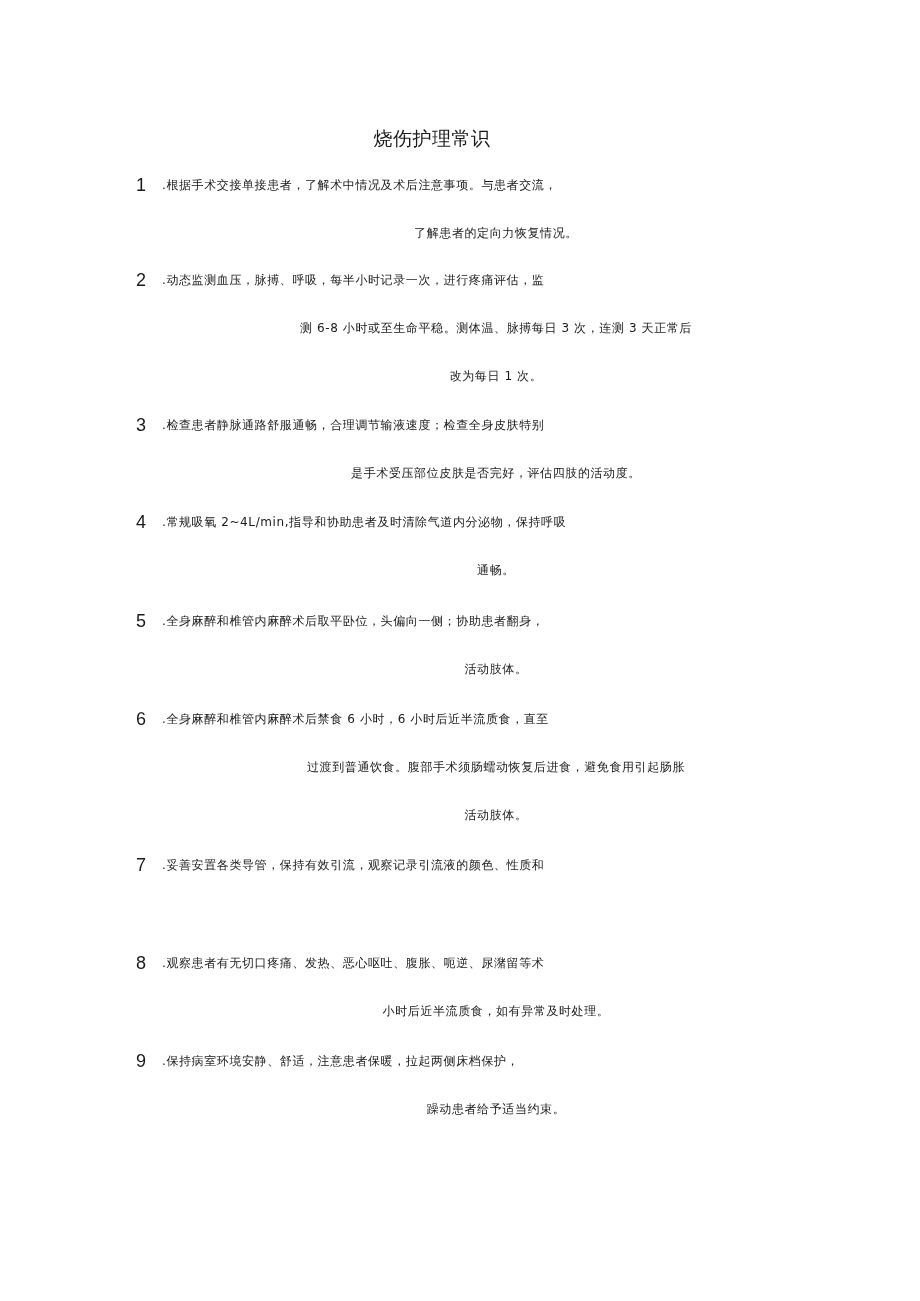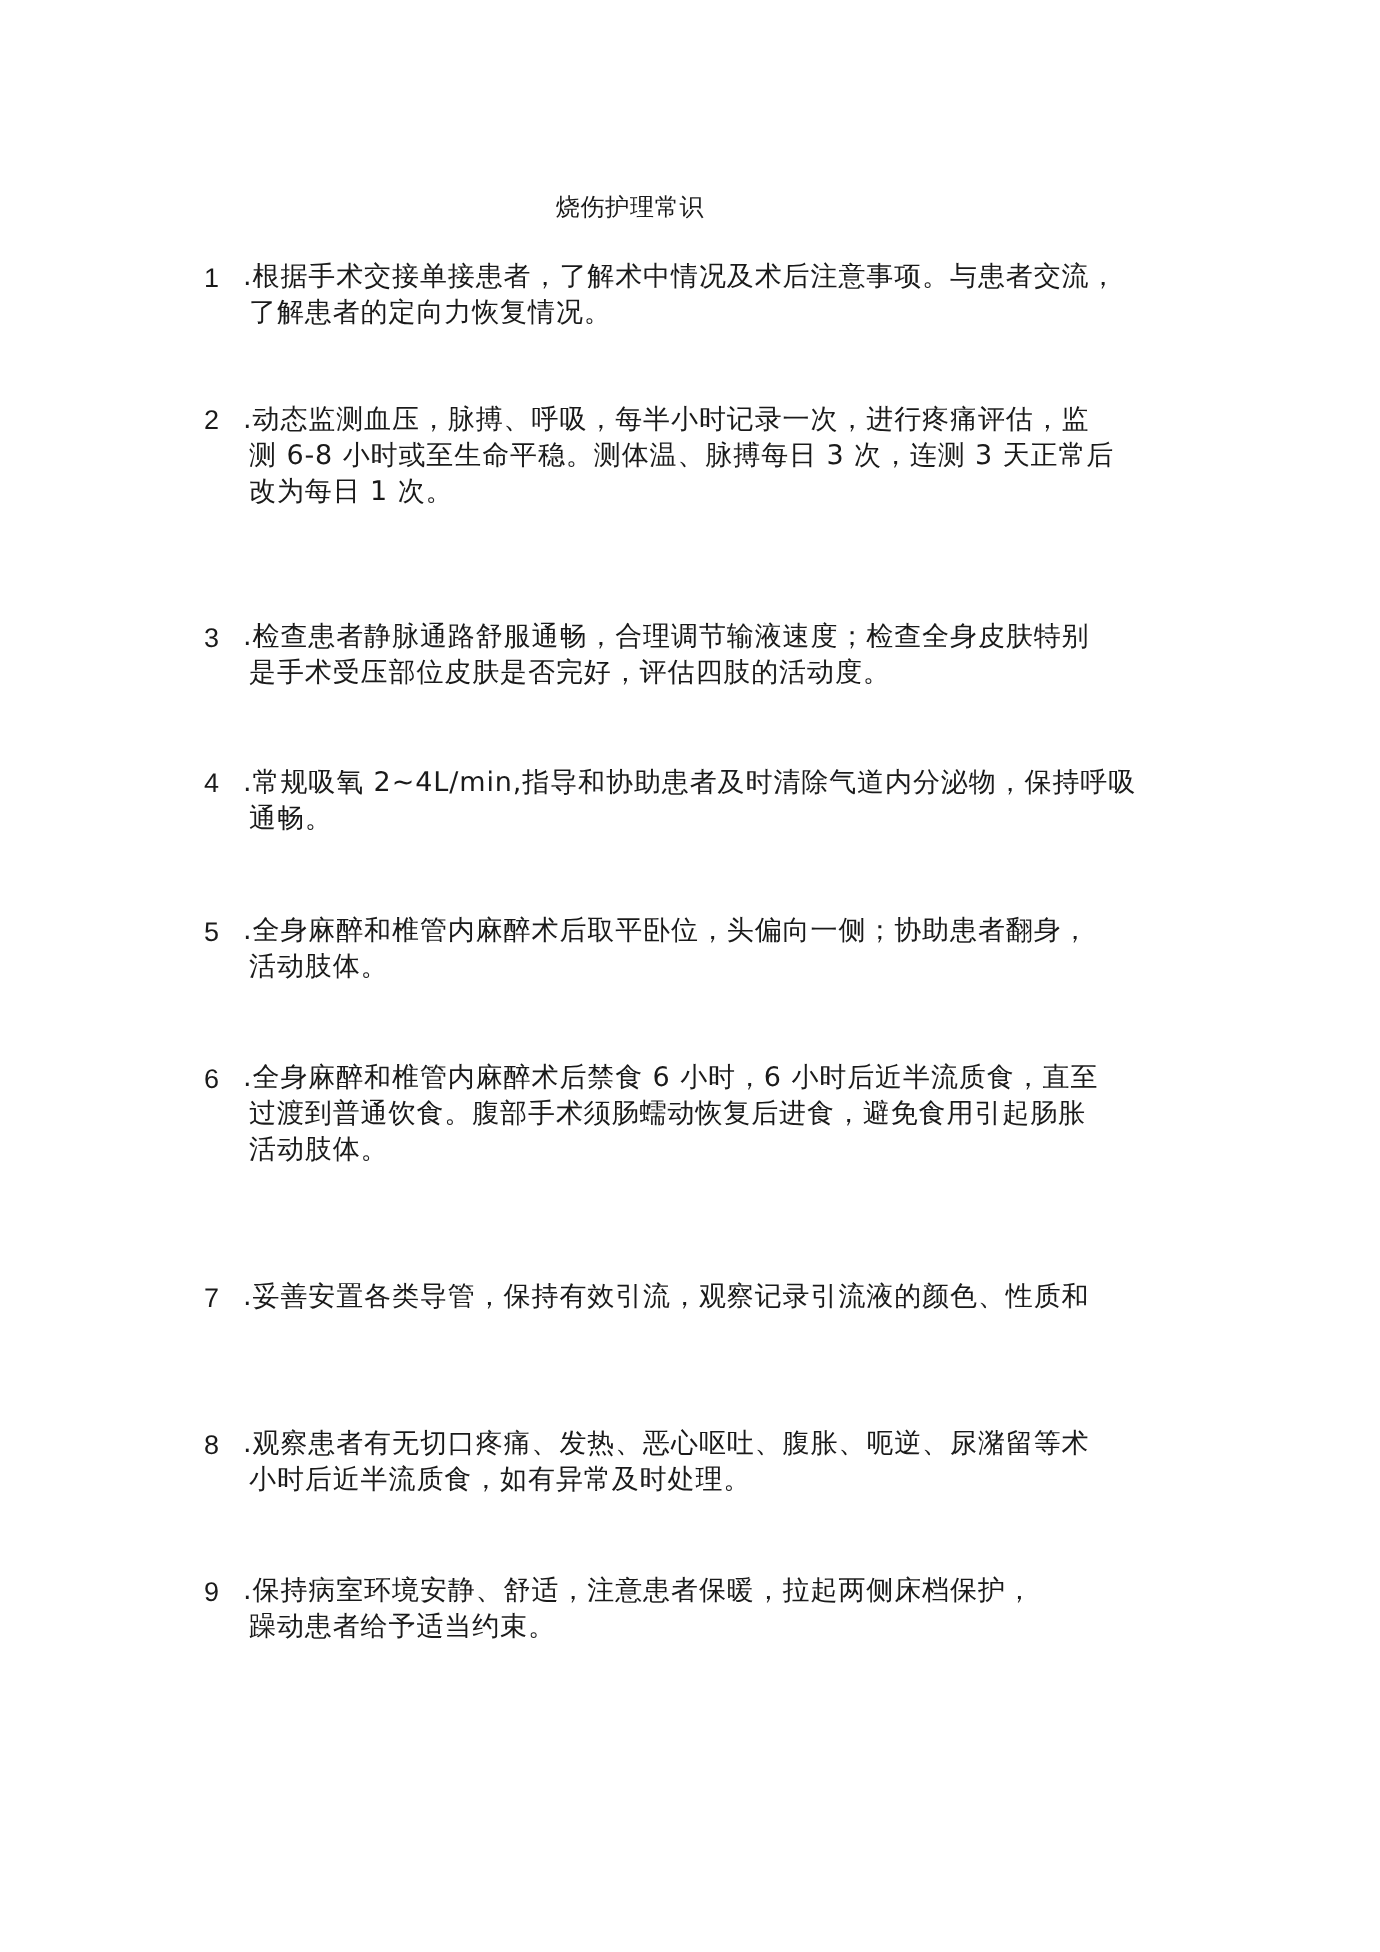--- a/index.html
+++ b/index.html
@@ -17,24 +17,24 @@
     }
     .page {
       position: absolute;
       left: 0; top: 0;
       width: 920px; height: 1301px;
       background: #ffffff;
     }
     .title {
       position: absolute;
       top: 126px;
-      left: 0;
+      left: 12px;
       width: 840px;
       text-align: center;
-      font-size: 16px;
+      font-size: 19px;
       letter-spacing: 0.5px;
       line-height: 24px;
     }
     .item {
       position: absolute;
       left: 136px;
       width: 660px;
     }
     .item .num {
       position: absolute;
@@ -42,27 +42,29 @@
       top: 0;
       width: 26px;
       font-family: "Liberation Sans", sans-serif;
       font-size: 18px;
       line-height: 24px;
     }
     .item .line {
       display: block;
       position: relative;
       left: 26px;
-      font-size: 18px;
+      font-size: 12px;
       line-height: 24px;
       height: 24px;
       white-space: nowrap;
       letter-spacing: 0.6px;
     }
     .item .line + .line {
+      margin-top: 24px;
+      text-align: center;
     }
     .item .line.cont {
       left: 30px;
     }
   </style>
 </head>
 <body>
 
 <div class="page">
   <div class="title">烧伤护理常识</div>

